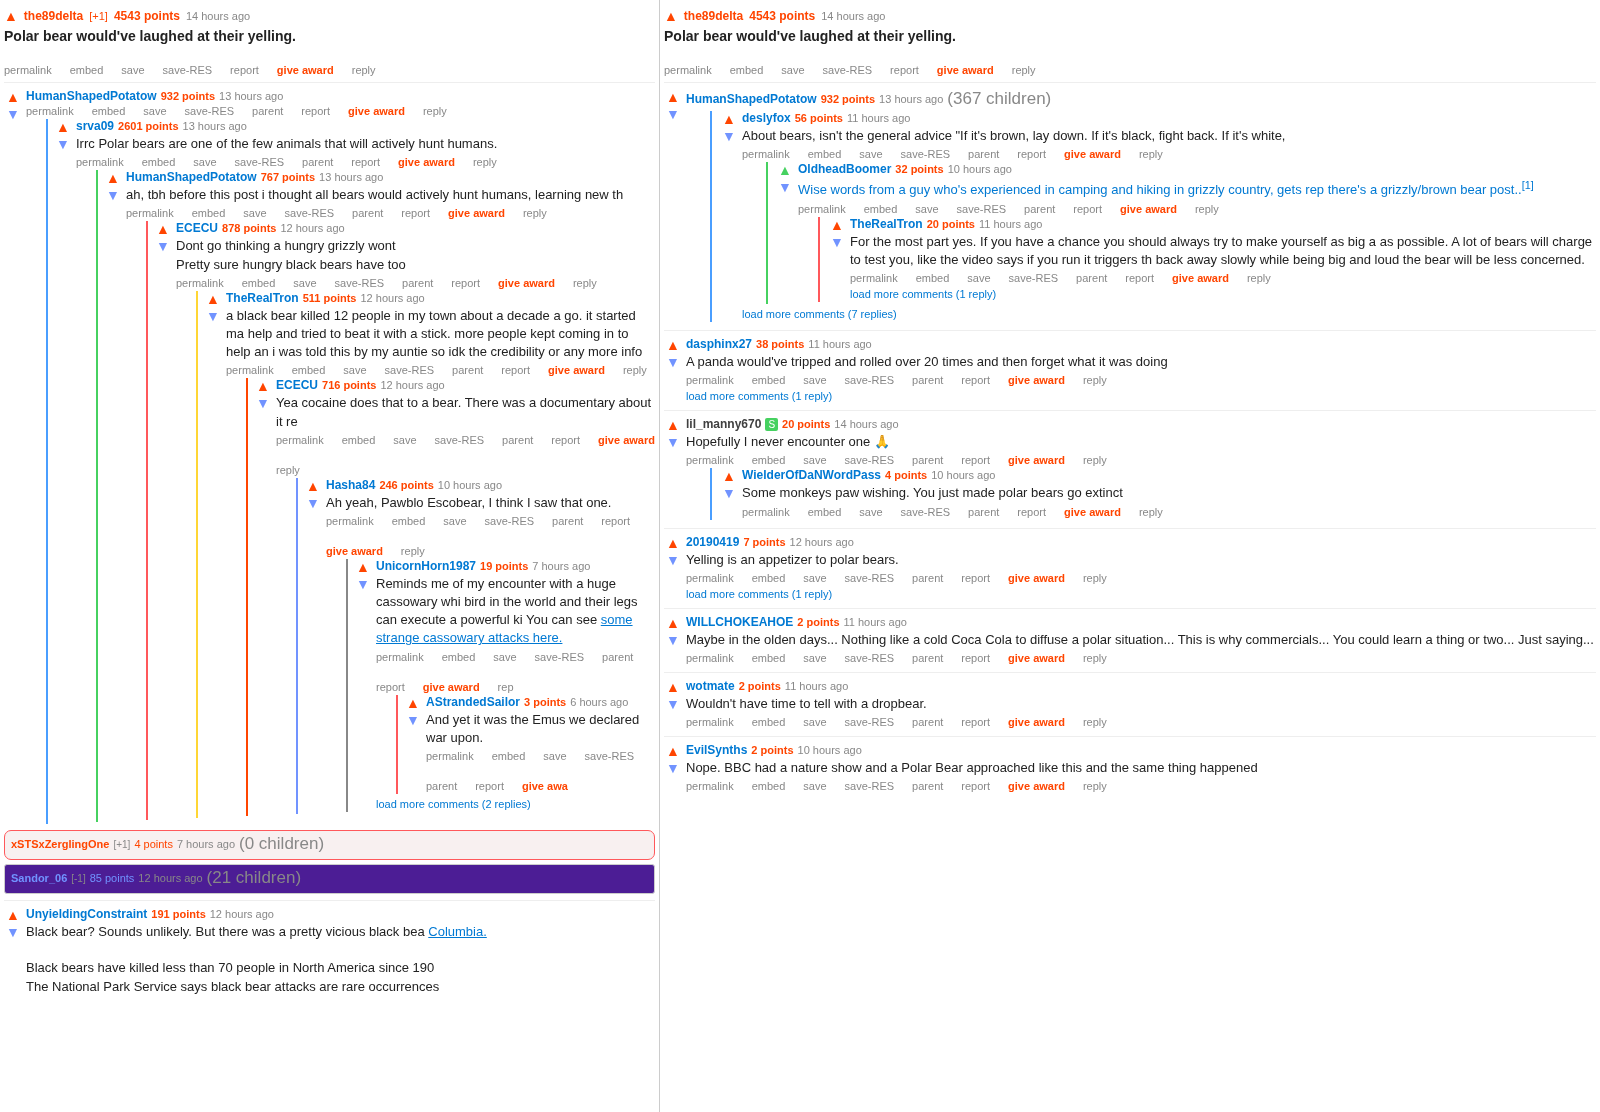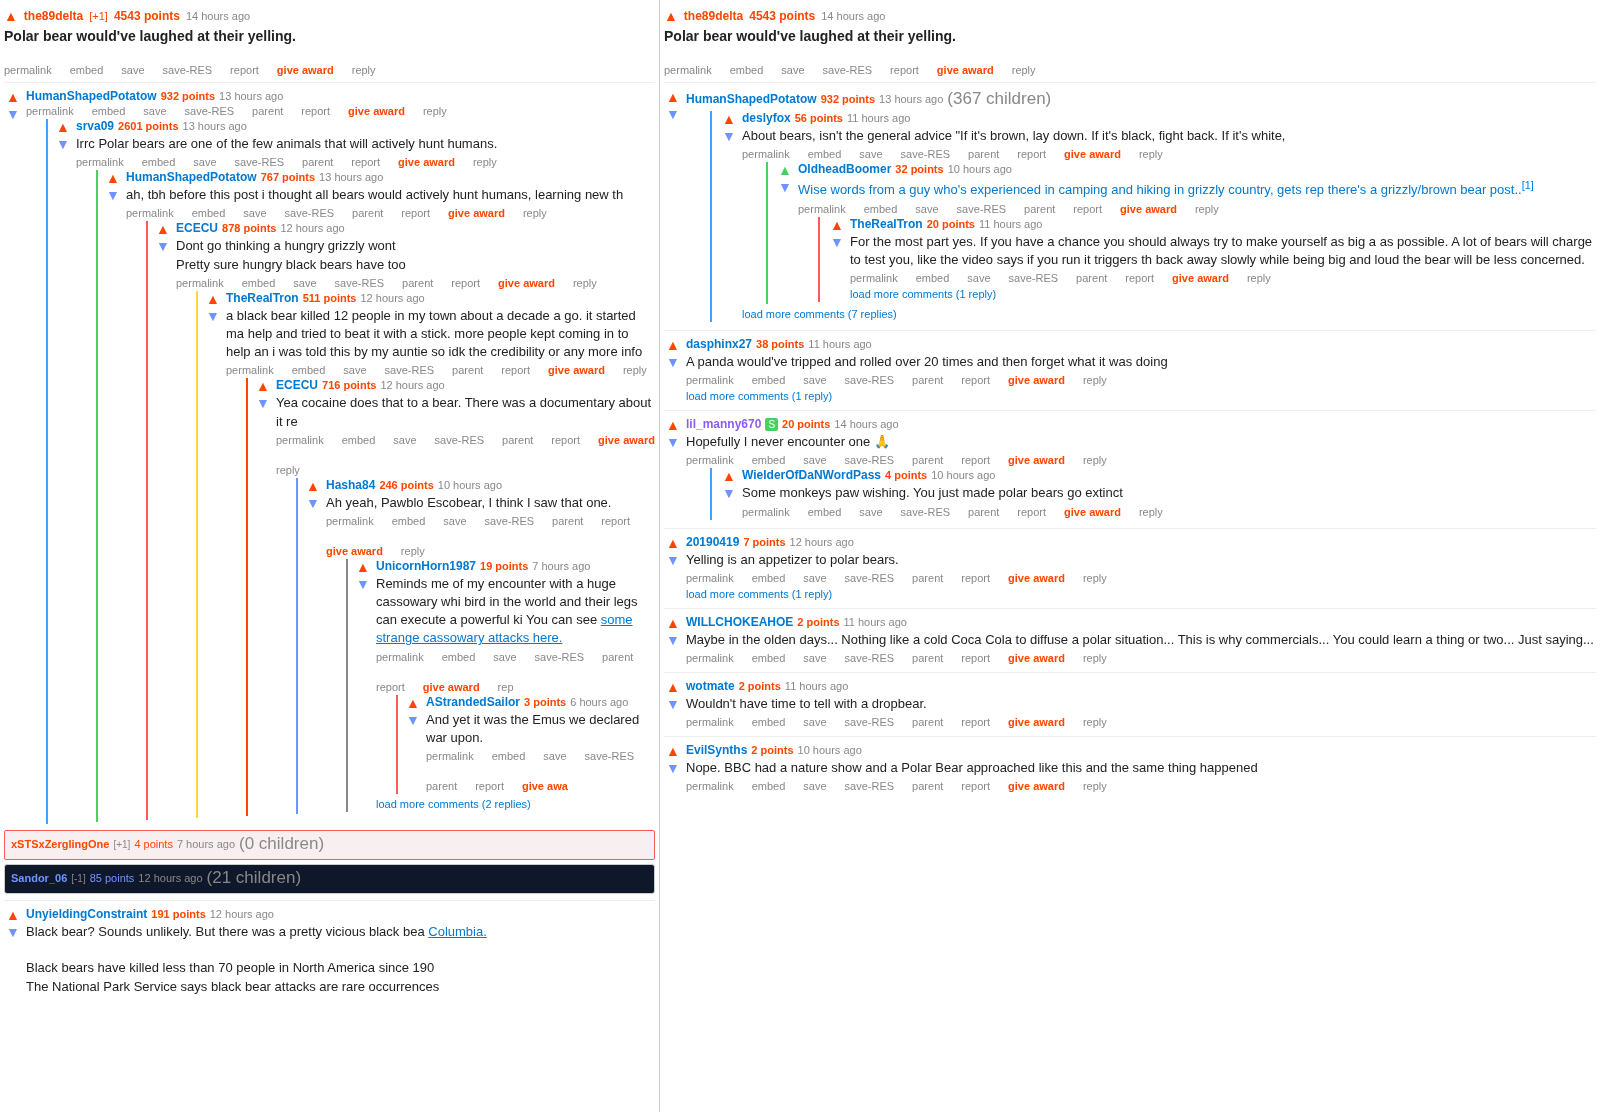--- a/index.html
+++ b/index.html
@@ -407,31 +407,31 @@
               </div>
             </div>
 
           </div>
         </div>
       </div>
 
     </div>
   </div>
 
-  <div style="margin:4px 0;background:#f8f0f0;border:1px solid #ff585b;padding:3px 6px;border-radius:2px;">
+  <div style="margin:4px 0;background:#f8f0f0;border:1px solid #ff585b;padding:3px 6px;border-radius:7px;">
     <div class="comment-header">
       <span style="color:#ff4500;font-weight:bold;font-size:11px;">xSTSxZerglingOne</span>
       <span style="font-size:10px;color:#888;">[+1]</span>
       <span style="font-size:11px;color:#ff4500;">4 points</span>
       <span class="timestamp">7 hours ago</span>
       <span class="children-count">(0 children)</span>
     </div>
   </div>
 
-  <div style="margin:4px 0;background:#0f172a;border:1px solid #ccc;padding:3px 6px;border-radius:3px;">
+  <div style="margin:4px 0;background:#4c1d95;border:1px solid #ccc;padding:3px 6px;border-radius:3px;">
     <div class="comment-header">
       <span style="color:#7193ff;font-weight:bold;font-size:11px;">Sandor_06</span>
       <span style="font-size:10px;color:#888;">[-1]</span>
       <span style="font-size:11px;color:#7193ff;">85 points</span>
       <span class="timestamp">12 hours ago</span>
       <span class="children-count">(21 children)</span>
     </div>
   </div>
 
   <hr class="separator">
@@ -606,21 +606,21 @@
 
   <hr class="separator">
 
   <div class="comment-row">
     <div class="vote-col">
       <span class="up-arrow">▲</span>
       <span class="down-arrow">▼</span>
     </div>
     <div class="comment-content">
       <div class="comment-header">
-        <span class="username" style="color:#8b5cf6;">lil_manny670</span>
+        <span class="username" style="color:#404040;">lil_manny670</span>
         <span class="tag">S</span>
         <span class="points">20 points</span>
         <span class="timestamp">14 hours ago</span>
       </div>
       <div class="comment-body">Hopefully I never encounter one 🙏</div>
       <div class="action-bar">
         <span>permalink</span>
         <span>embed</span>
         <span>save</span>
         <span>save-RES</span>

